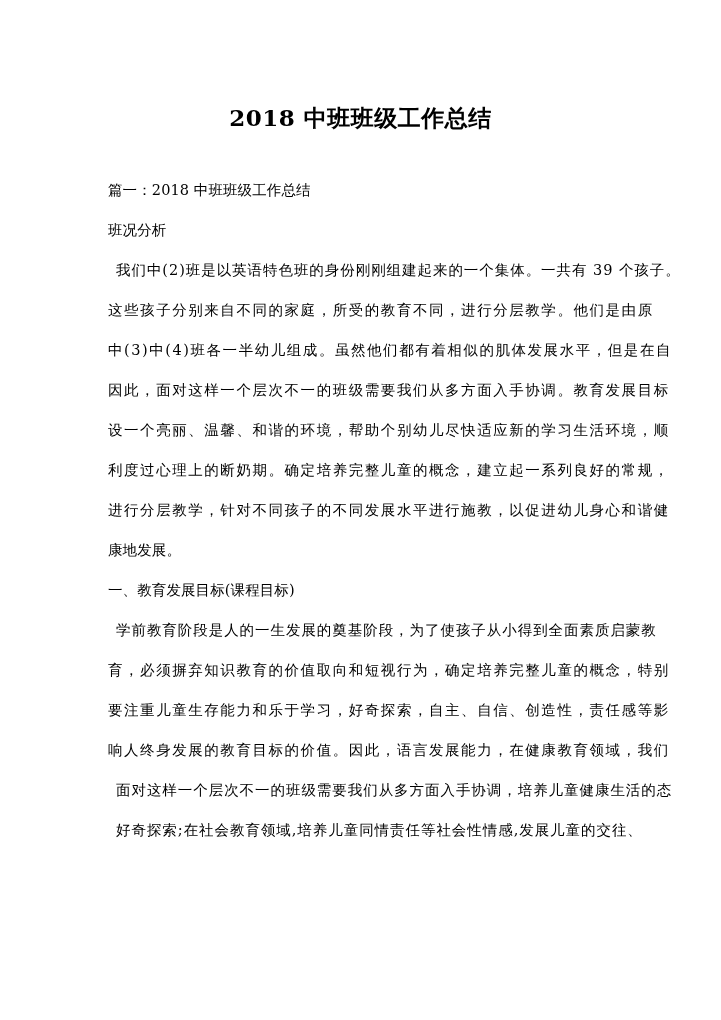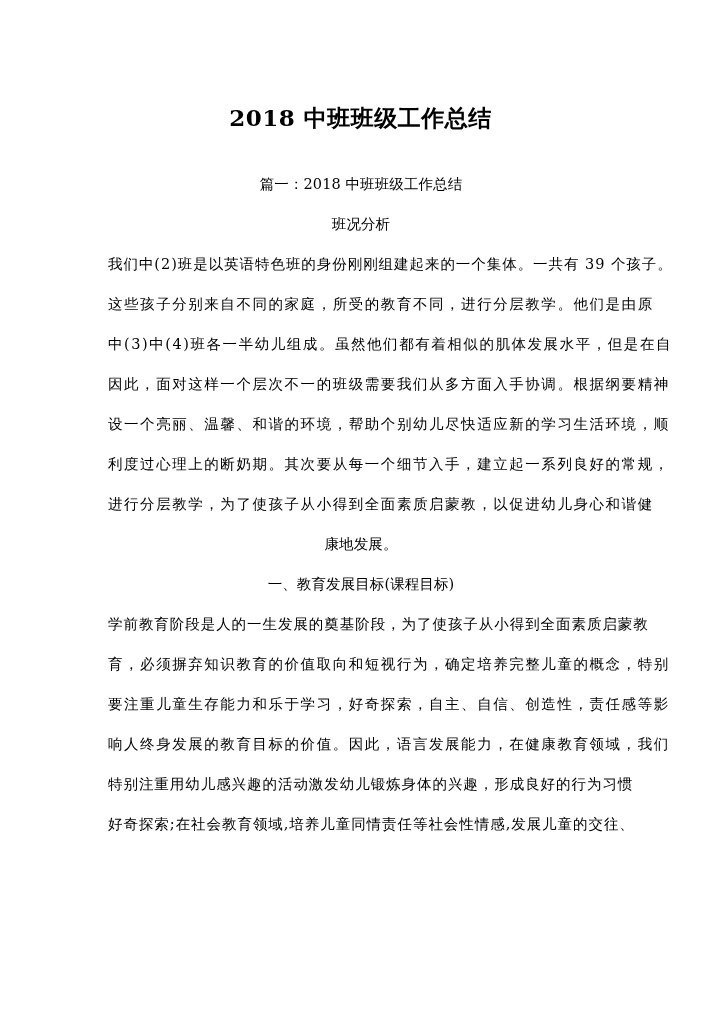--- a/index.html
+++ b/index.html
@@ -27,63 +27,63 @@
     width: 721px;
     text-align: center;
     font-size: 23px;
     font-weight: bold;
     letter-spacing: 0.5px;
     line-height: 34px;
     font-family: "DejaVu Serif", "Liberation Serif", serif;
   }
   .body-block {
     position: absolute;
-    top: 164px;
+    top: 170px;
     left: 108px;
     width: 506px;
-    text-align: center;
   }
   .line {
     font-size: 14.5px;
     line-height: 40px;
     height: 40px;
     white-space: nowrap;
     letter-spacing: 0.1px;
     font-family: "DejaVu Serif", "Liberation Serif", serif;
   }
   .line.head {
     letter-spacing: 0.1px;
   }
   .line.wide {
     letter-spacing: 1.55px;
   }
   .line.wide2 {
     letter-spacing: 0.95px;
+    margin-left: 8px;
   }
 </style>
 </head>
 <body>
 
 <div class="page">
 
   <h1 class="doc-title">2018 中班班级工作总结</h1>
 
   <div class="body-block">
     <div class="line head">篇一：2018 中班班级工作总结</div>
     <div class="line head">班况分析</div>
     <div class="line wide2">我们中(2)班是以英语特色班的身份刚刚组建起来的一个集体。一共有 39 个孩子。</div>
     <div class="line wide">这些孩子分别来自不同的家庭，所受的教育不同，进行分层教学。他们是由原</div>
     <div class="line wide">中(3)中(4)班各一半幼儿组成。虽然他们都有着相似的肌体发展水平，但是在自</div>
-    <div class="line wide">因此，面对这样一个层次不一的班级需要我们从多方面入手协调。根据纲要精神</div>
+    <div class="line wide">因此，面对这样一个层次不一的班级需要我们从多方面入手协调。教育发展目标</div>
     <div class="line wide">设一个亮丽、温馨、和谐的环境，帮助个别幼儿尽快适应新的学习生活环境，顺</div>
-    <div class="line wide">利度过心理上的断奶期。其次要从每一个细节入手，建立起一系列良好的常规，</div>
-    <div class="line wide">进行分层教学，为了使孩子从小得到全面素质启蒙教，以促进幼儿身心和谐健</div>
+    <div class="line wide">利度过心理上的断奶期。确定培养完整儿童的概念，建立起一系列良好的常规，</div>
+    <div class="line wide">进行分层教学，针对不同孩子的不同发展水平进行施教，以促进幼儿身心和谐健</div>
     <div class="line head">康地发展。</div>
     <div class="line head">一、教育发展目标(课程目标)</div>
     <div class="line wide2">学前教育阶段是人的一生发展的奠基阶段，为了使孩子从小得到全面素质启蒙教</div>
     <div class="line wide">育，必须摒弃知识教育的价值取向和短视行为，确定培养完整儿童的概念，特别</div>
     <div class="line wide">要注重儿童生存能力和乐于学习，好奇探索，自主、自信、创造性，责任感等影</div>
     <div class="line wide">响人终身发展的教育目标的价值。因此，语言发展能力，在健康教育领域，我们</div>
-    <div class="line wide2">特别注重用幼儿感兴趣的活动激发幼儿锻炼身体的兴趣，形成良好的行为习惯</div>
+    <div class="line wide2">面对这样一个层次不一的班级需要我们从多方面入手协调，培养儿童健康生活的态</div>
     <div class="line wide2">好奇探索;在社会教育领域,培养儿童同情责任等社会性情感,发展儿童的交往、</div>
   </div>
 
 </div>
 
 </body></html>

